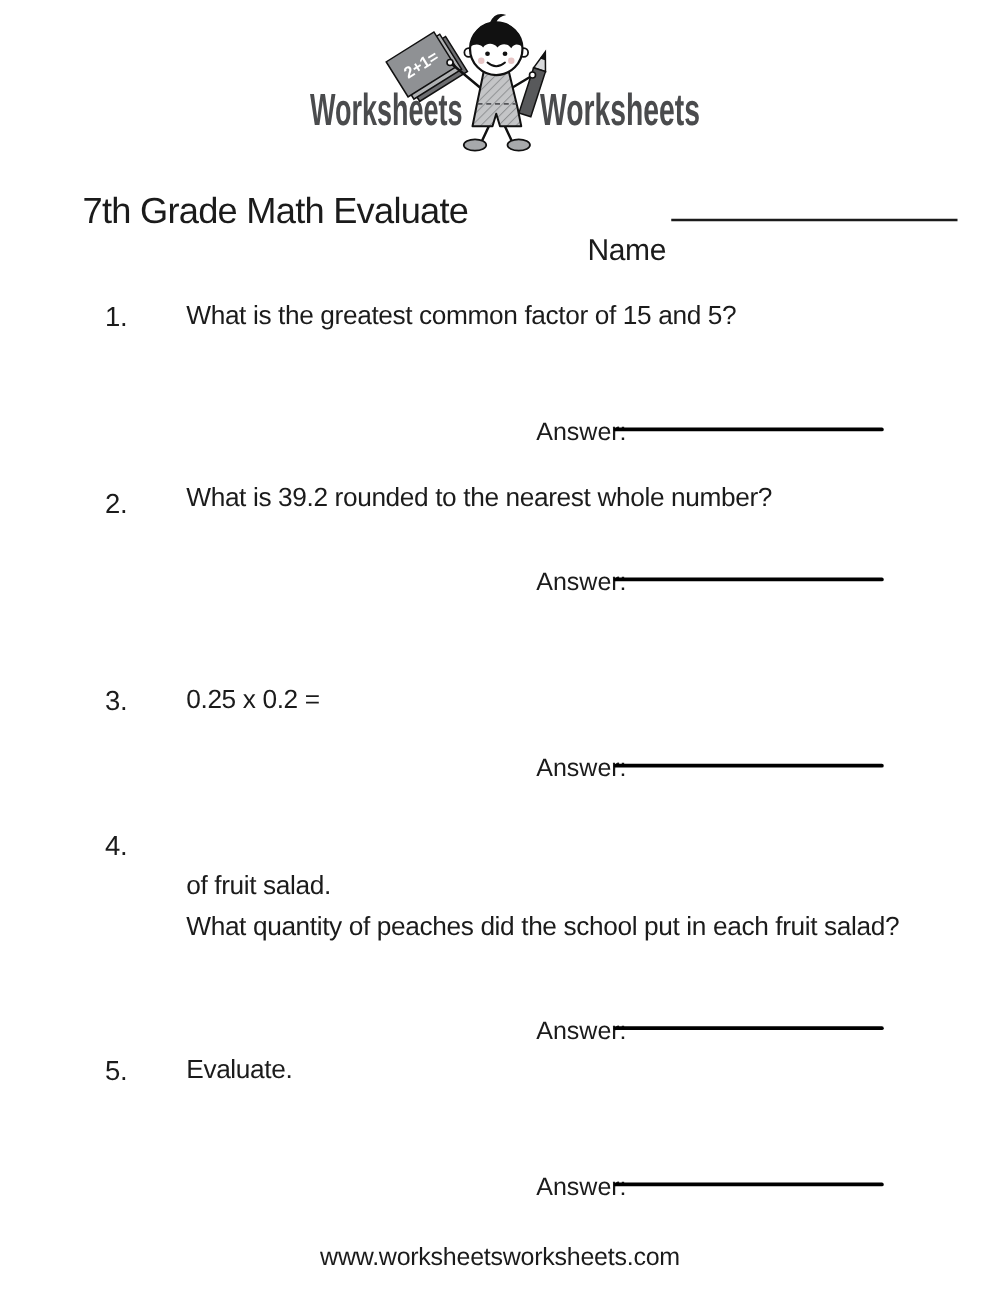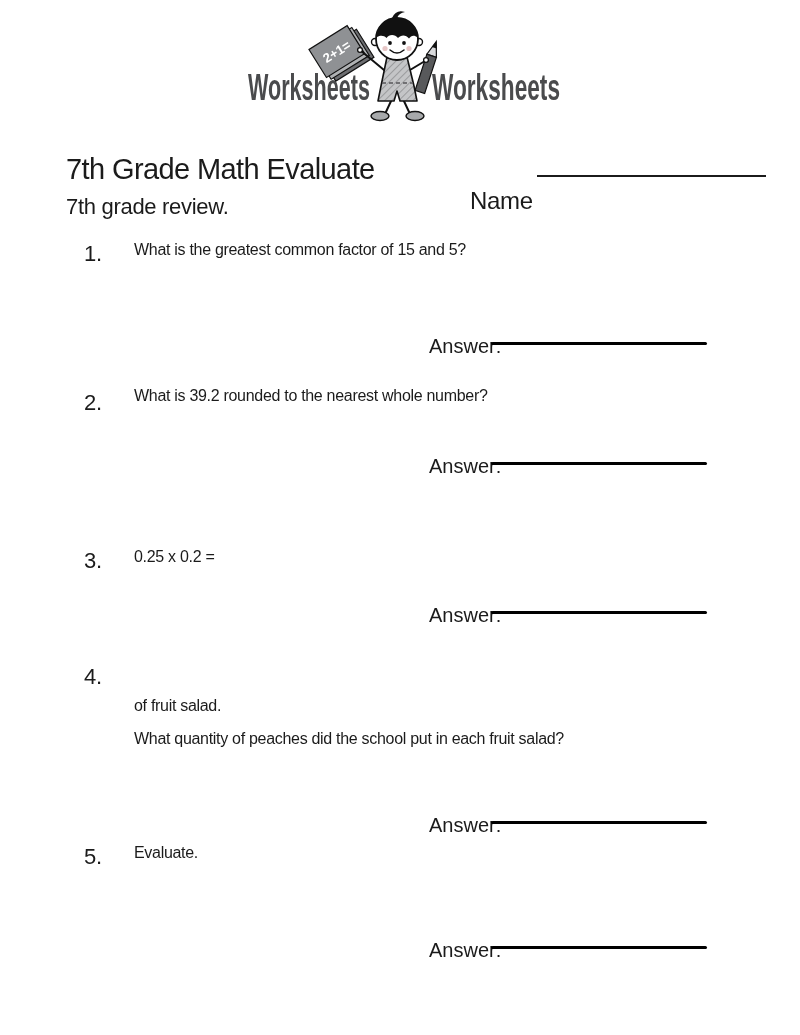--- a/index.html
+++ b/index.html
@@ -11,21 +11,21 @@
   .logo-word {
     font-family:"Liberation Sans", sans-serif; font-weight:bold;
     font-size:36px; fill:#4a4b4d;
   }
   .book-label { font-family:"Liberation Sans", sans-serif; font-weight:bold; font-size:13px; fill:#ffffff; }
   .title { position:absolute; left:66px; top:153px; margin:0; font-size:29px; font-weight:400; letter-spacing:-0.6px; }
   .name-label { position:absolute; left:470px; top:147px; font-size:24px; letter-spacing:-0.3px;margin-top:40px; }
   .name-line { position:absolute; left:537px; top:175px; width:229px; height:2px; background:#1b1b1b; }
   .subtitle { position:absolute; left:66px; top:194px; font-size:22px; letter-spacing:-0.3px; }
   .qnum { position:absolute; left:84px; font-size:22px; letter-spacing:-0.2px; }
-  .qtext { position:absolute; left:134px; font-size:16px; letter-spacing:-0.3px; }
+  .qtext { position:absolute; left:149px; font-size:21px; letter-spacing:-0.3px; }
   .expr { white-space:pre; }
   .ans-label { position:absolute; left:429px; font-size:20px; }
   .ans-line { position:absolute; left:491px; width:216px; height:3px; background:#000000; border-radius:2px; }
   .footer { position:absolute; left:0; right:0; top:995px; text-align:center; font-size:20px; letter-spacing:-0.2px; }
 </style>
 </head>
 <body>
 
 <div class="page">
 
@@ -75,21 +75,20 @@
       <circle cx="174" cy="43" r="1.9" fill="#111"></circle>
       <circle cx="155" cy="48.5" r="2.6" fill="#e7c6c6"></circle>
       <circle cx="179" cy="48.5" r="2.6" fill="#e7c6c6"></circle>
       <path d="M160,50 Q167,56 174,50" stroke="#111" stroke-width="1.5" fill="none" stroke-linecap="round"></path>
     </g>
   </svg>
 
   <h1 class="title">7th Grade Math Evaluate</h1>
   <div class="name-label">Name</div>
   <div class="name-line"></div>
-  <div class="subtitle">7th grade review.</div>
 
   <div class="qnum" style="top:241px">1.</div>
   <div class="qtext" style="top:241px">What is the greatest common factor of 15 and 5?</div>
   <div class="ans-label" style="top:335px">Answer:</div>
   <div class="ans-line" style="top:342px"></div>
 
   <div class="qnum" style="top:390px">2.</div>
   <div class="qtext" style="top:387px">What is 39.2 rounded to the nearest whole number?</div>
   <div class="ans-label" style="top:455px">Answer:</div>
   <div class="ans-line" style="top:462px"></div>
@@ -103,14 +102,15 @@
   <div class="qtext" style="top:697px">of fruit salad.</div>
   <div class="qtext" style="top:730px">What quantity of peaches did the school put in each fruit salad?</div>
   <div class="ans-label" style="top:814px">Answer:</div>
   <div class="ans-line" style="top:821px"></div>
 
   <div class="qnum" style="top:844px">5.</div>
   <div class="qtext" style="top:844px">Evaluate.</div>
   <div class="ans-label" style="top:939px">Answer:</div>
   <div class="ans-line" style="top:946px"></div>
 
+  <div class="footer">www.worksheetsworksheets.com</div>
 
 </div>
 
 </body></html>

